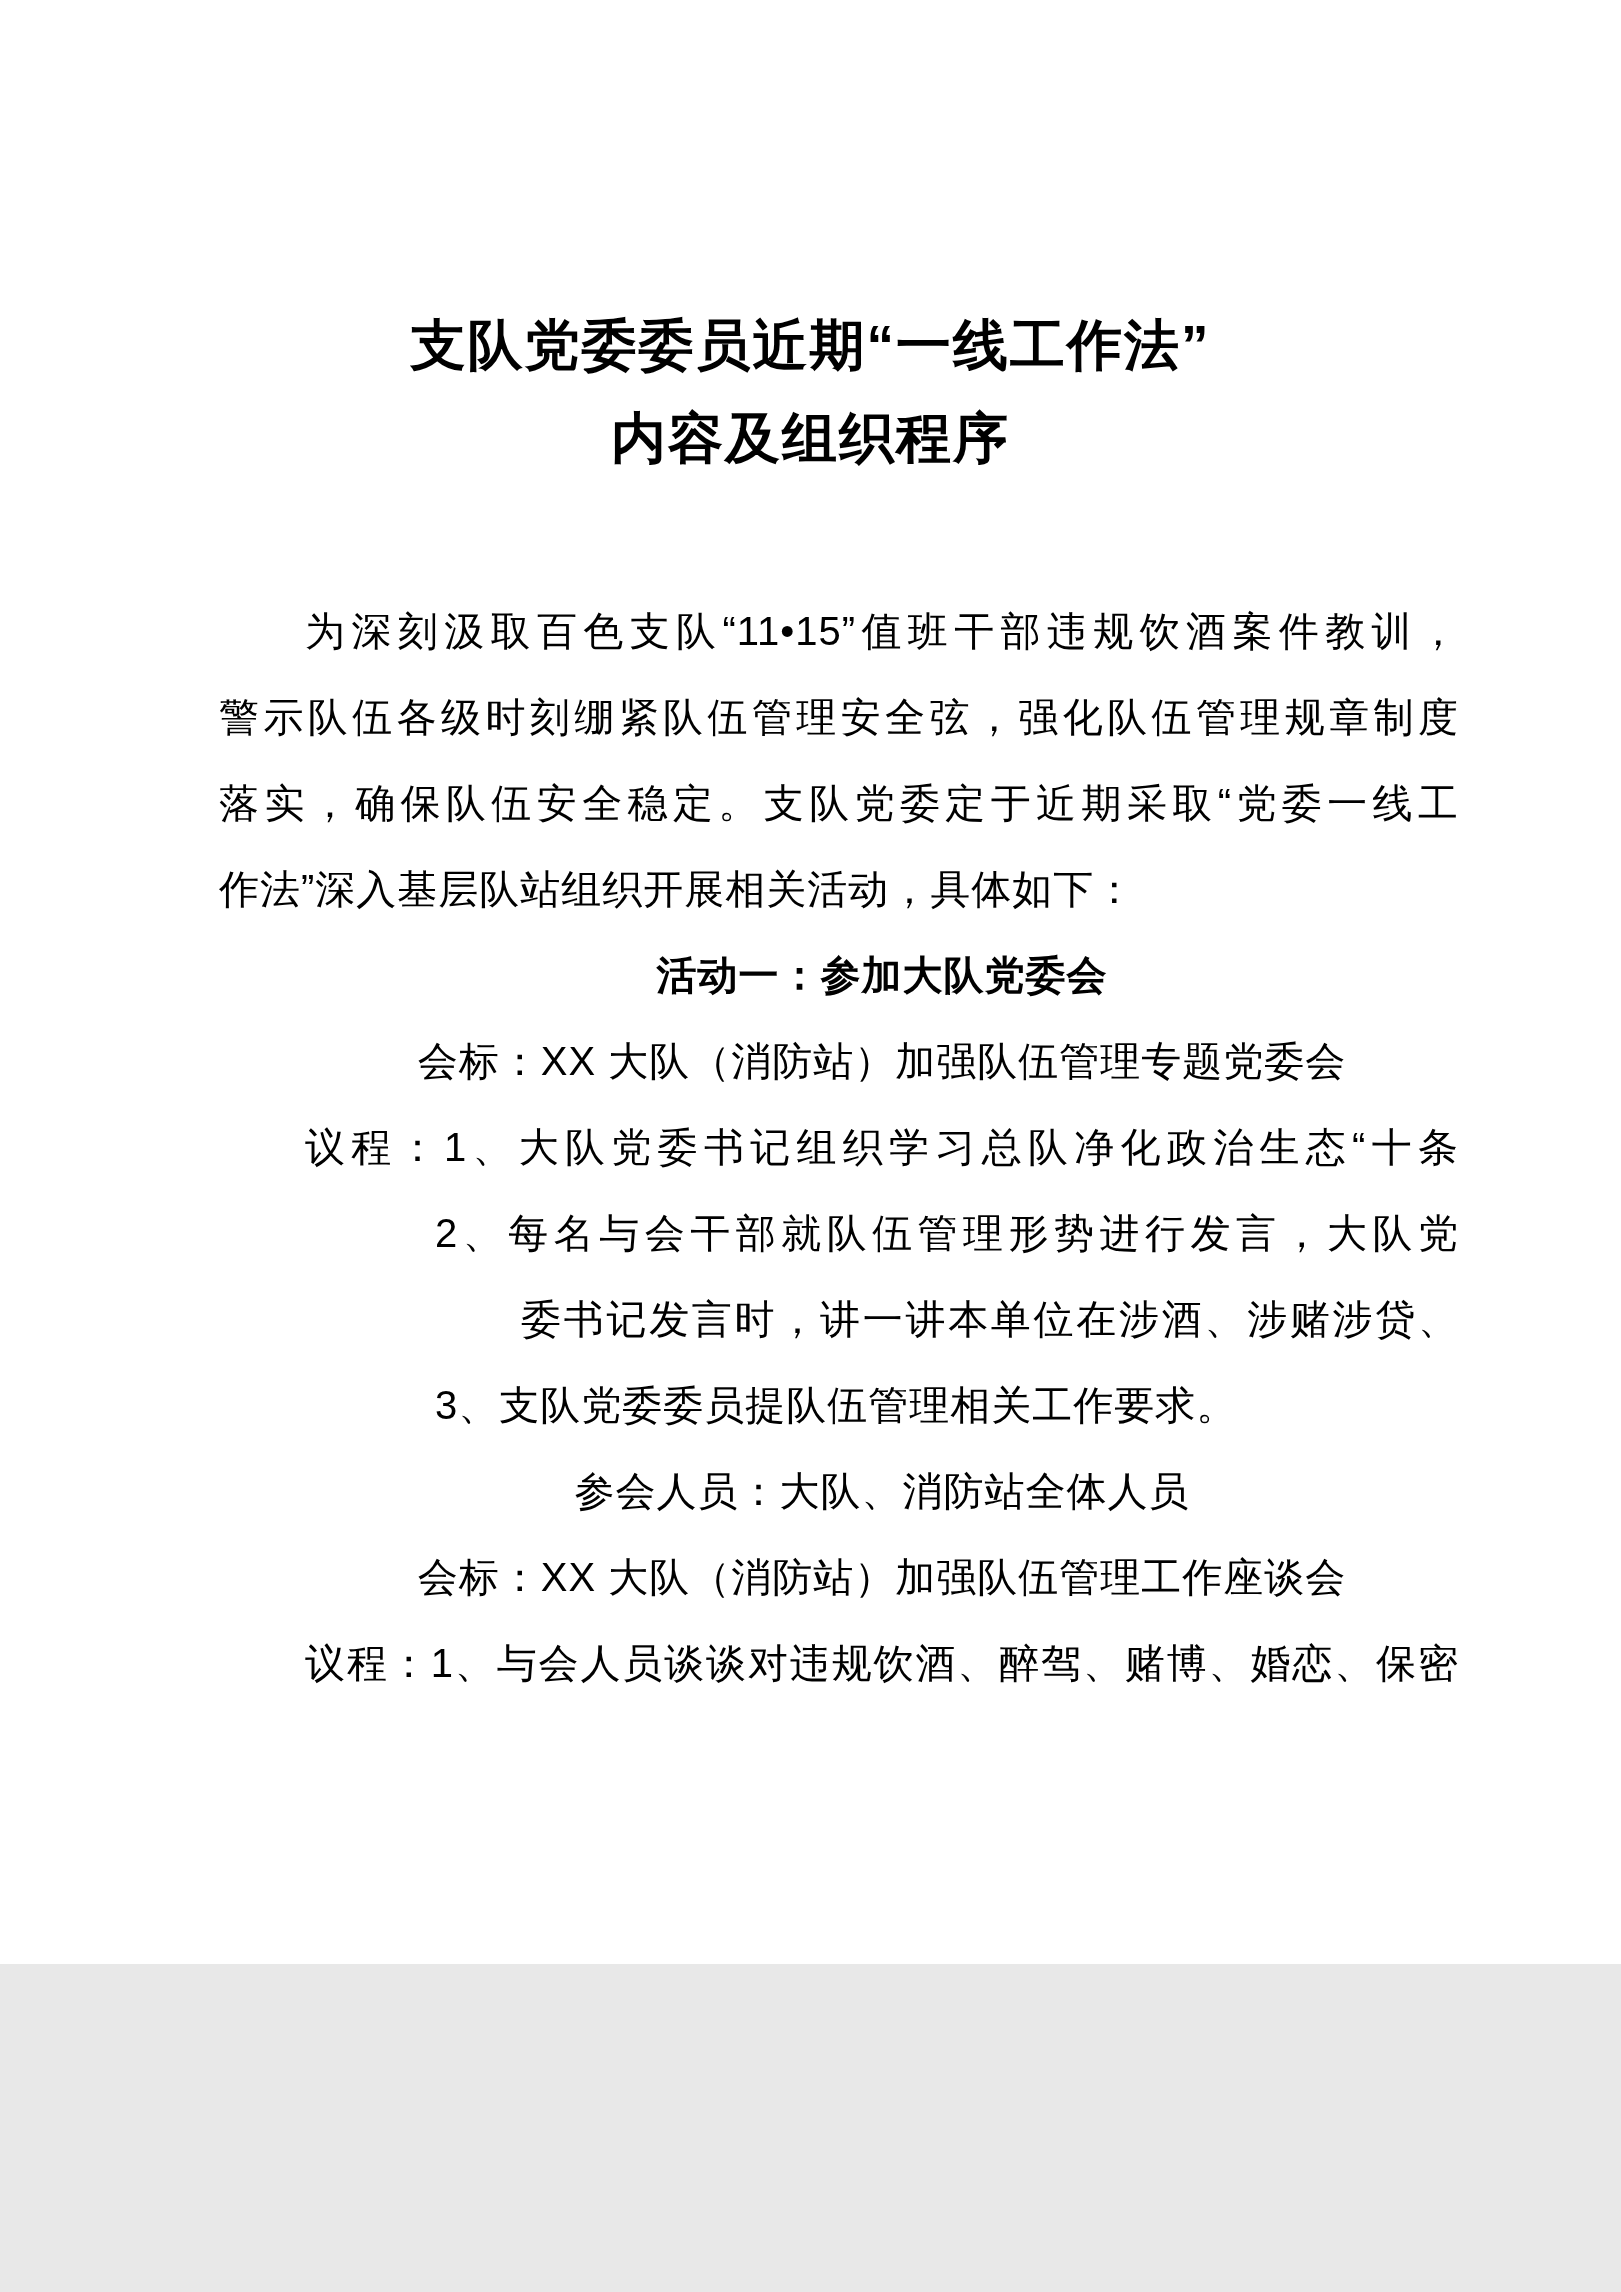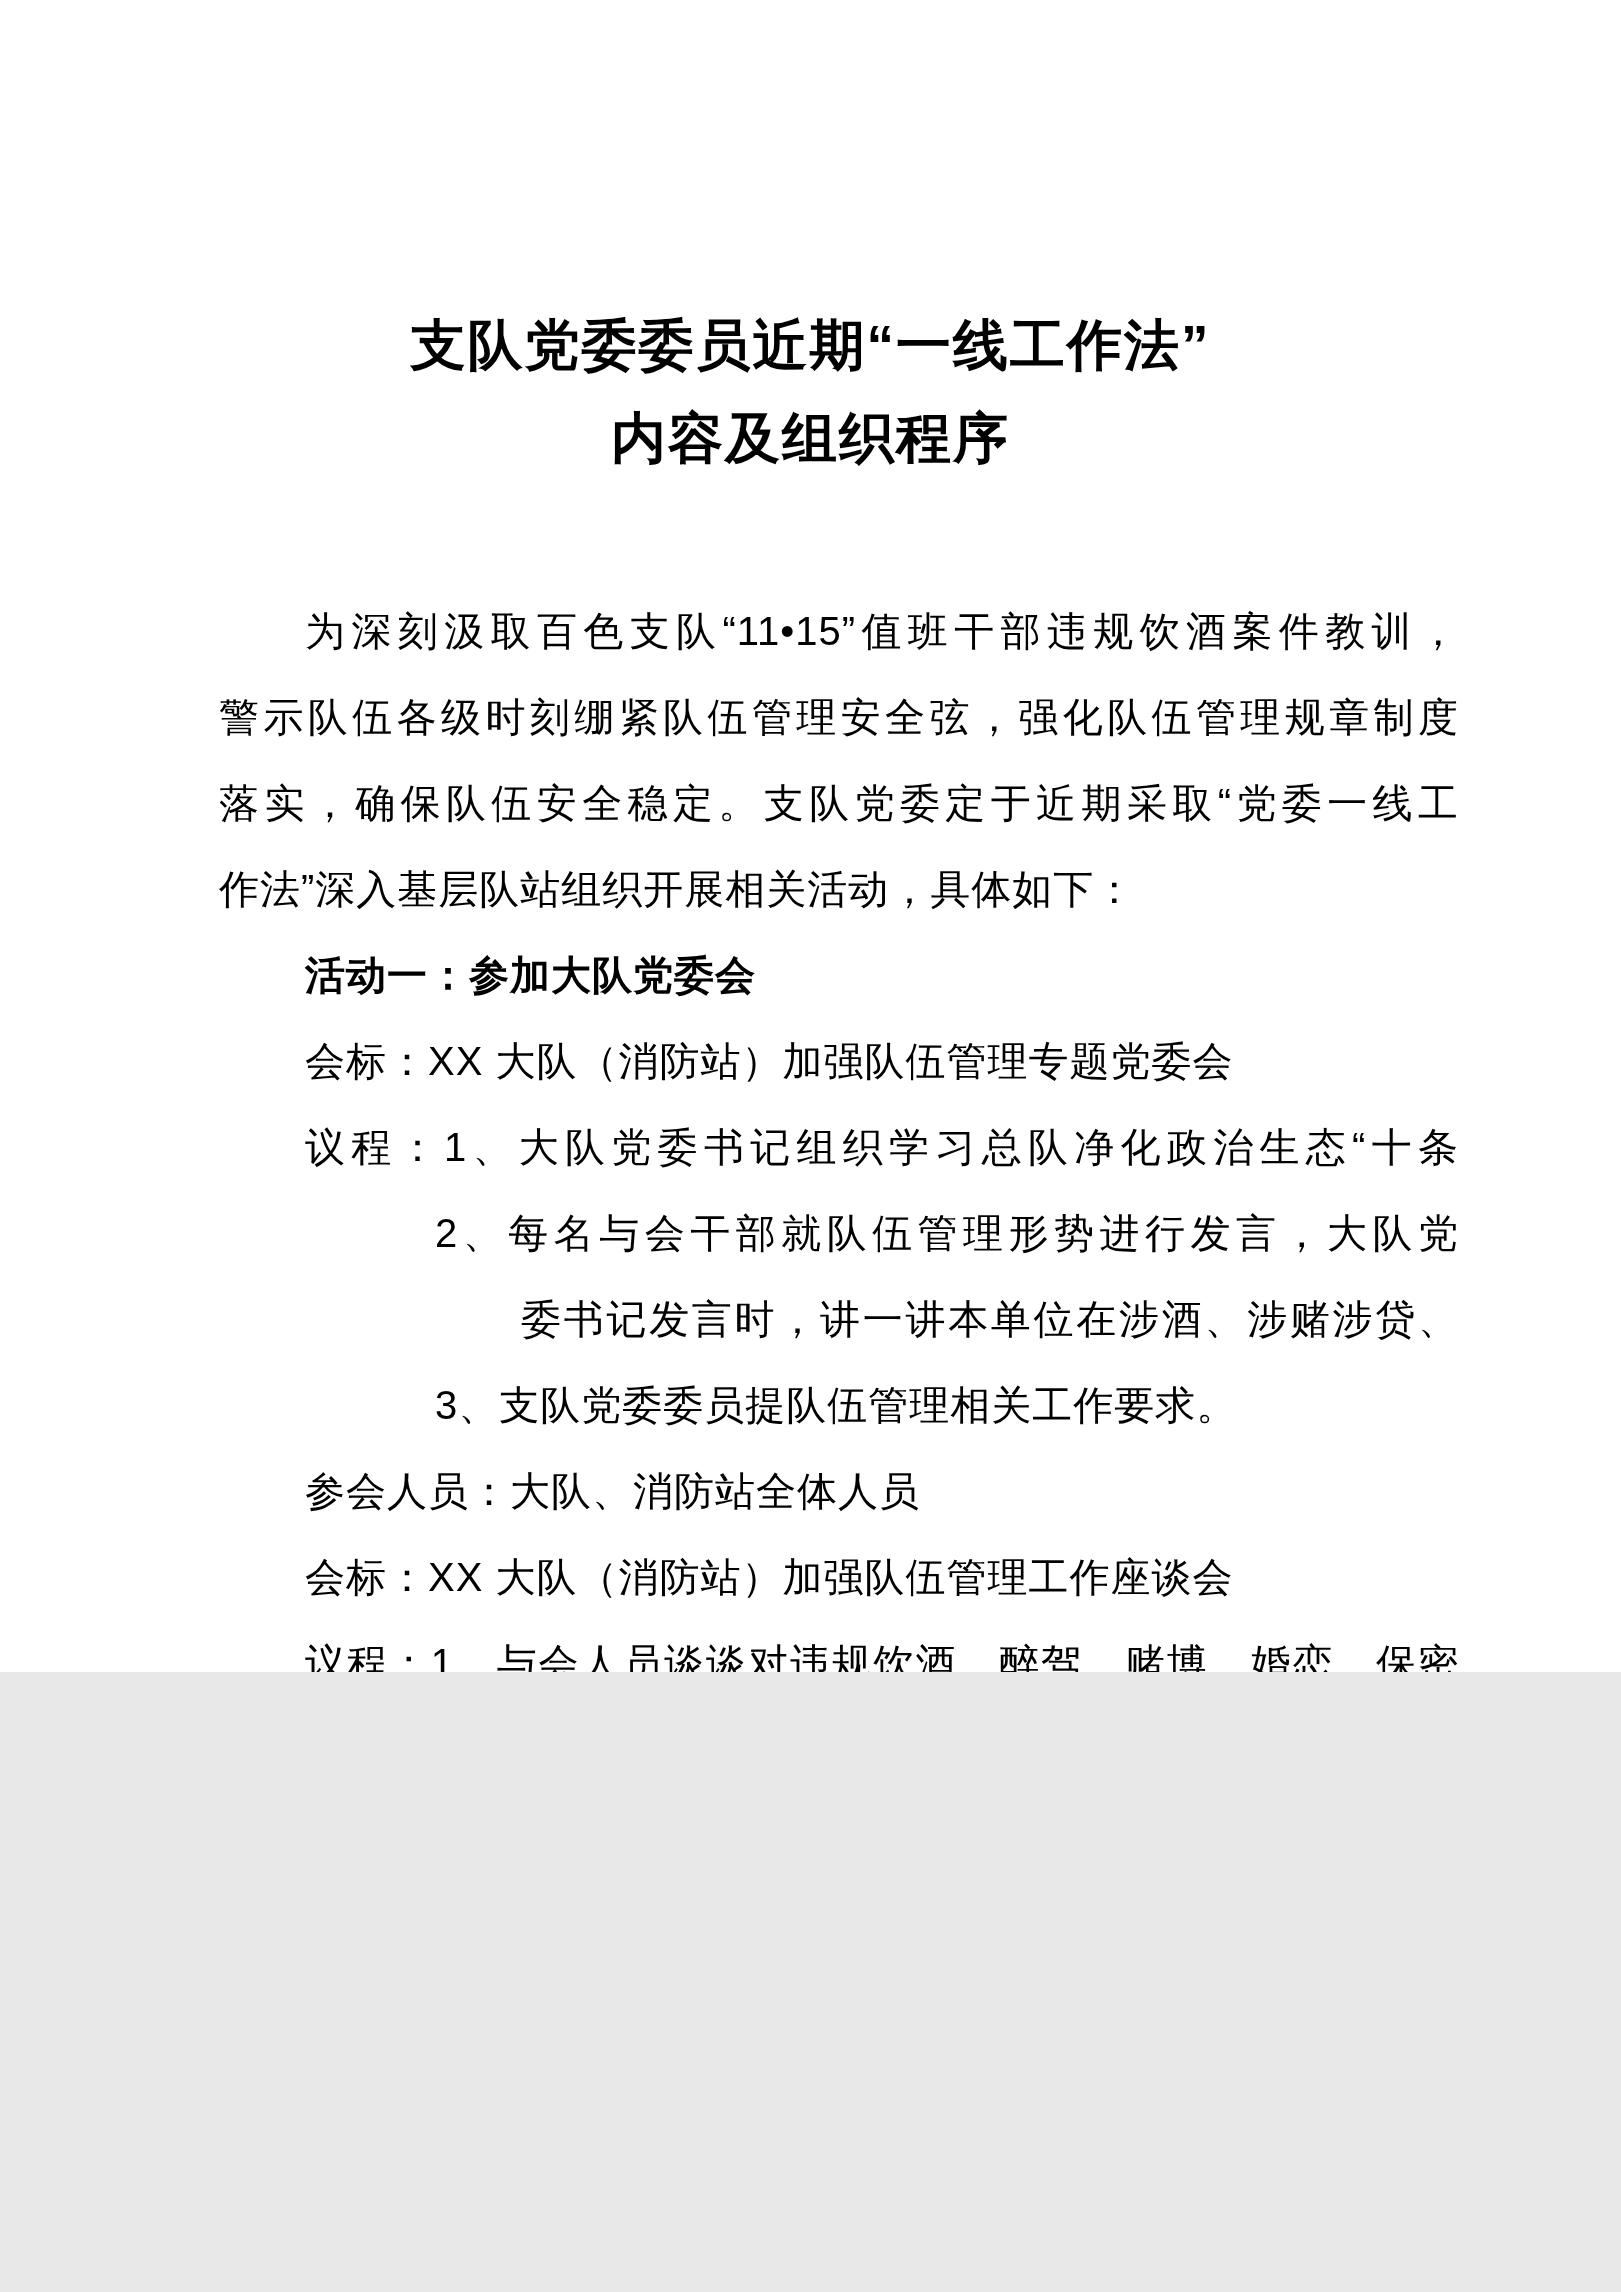--- a/index.html
+++ b/index.html
@@ -1,19 +1,19 @@
 <!DOCTYPE html>
 <html><head>
 <meta charset="utf-8">
 <style>
   html, body { margin: 0; padding: 0; background: #e8e8e8; }
   .page {
     position: relative;
     width: 1621px;
-    height: 1672px;
+    height: 1964px;
     margin: 0 auto;
     background: #ffffff;
     color: #000000;
     font-family: "Liberation Sans", "DejaVu Sans", sans-serif;
     overflow: hidden;
     box-sizing: border-box;
     padding-top: 299px;
   }
   .doc-title {
     text-align: center;
@@ -34,21 +34,21 @@
     white-space: nowrap;
     letter-spacing: 1px;
   }
   
   .line.full {
     white-space: normal;
     text-align: justify;
     text-align-last: justify;
     -moz-text-align-last: justify;
   }
-  .indent2 { margin-left: 86px; }      
+  .indent2 { margin-left: 86px; text-align: center; }      
   .agenda-num { margin-left: 216px; }  
   .agenda-text { margin-left: 302px; } 
   .bold { font-weight: 700; }
 </style>
 </head>
 <body>
 
 <div class="page">
 
   <div class="doc-title">

